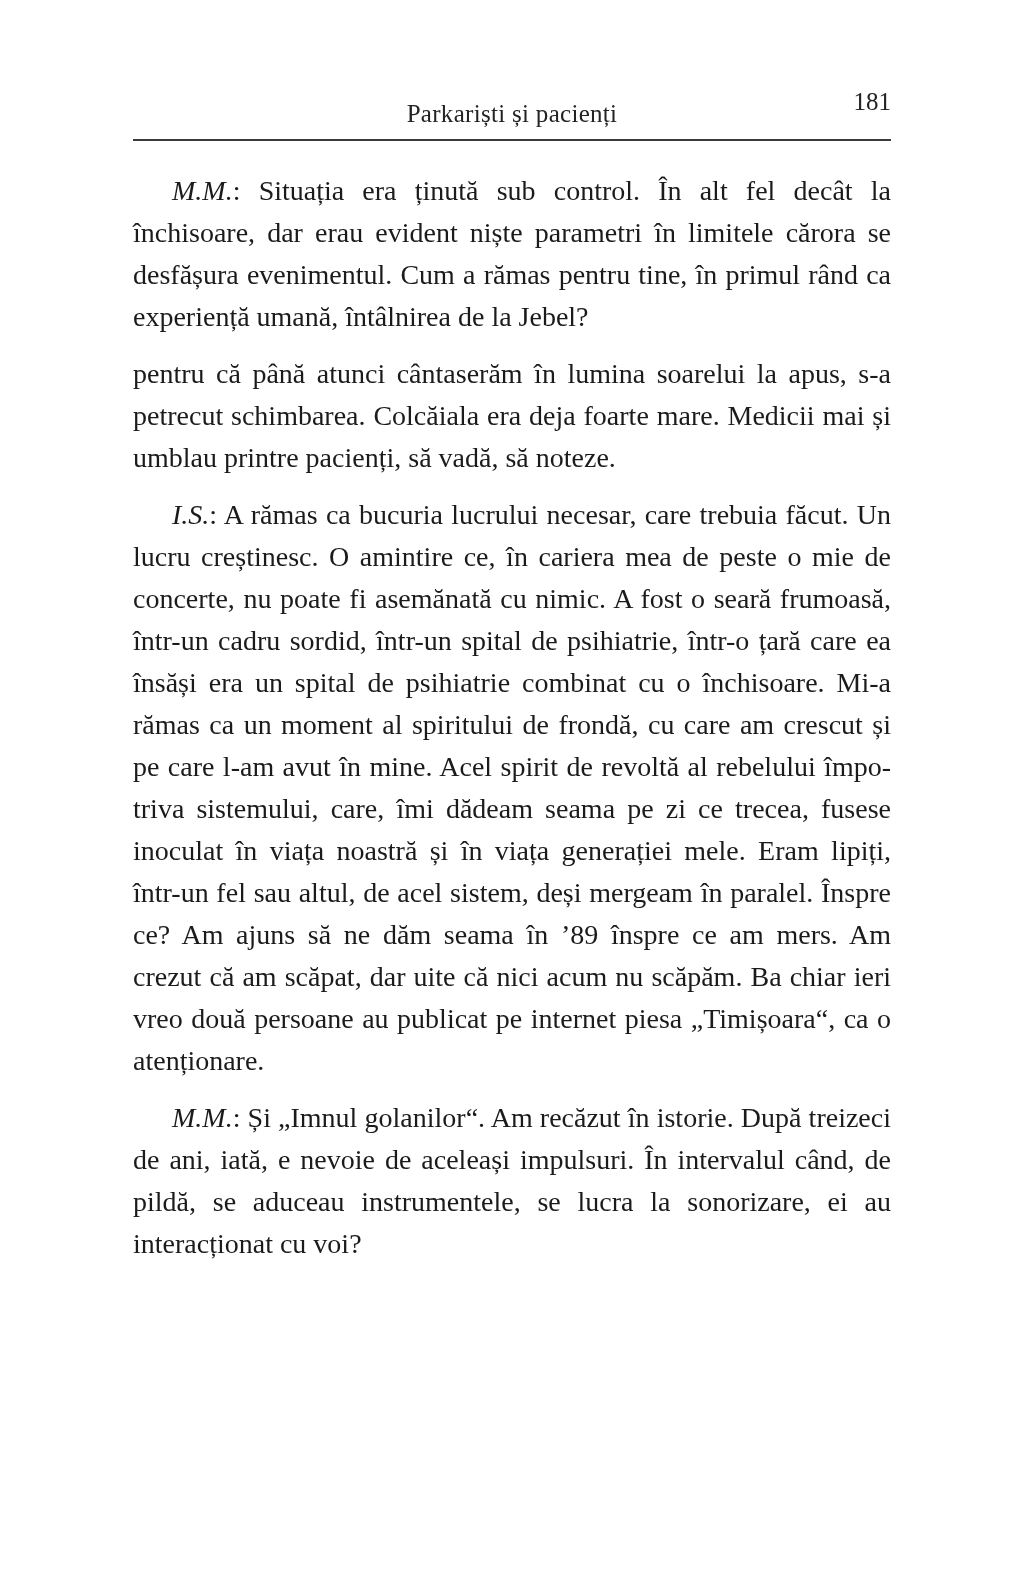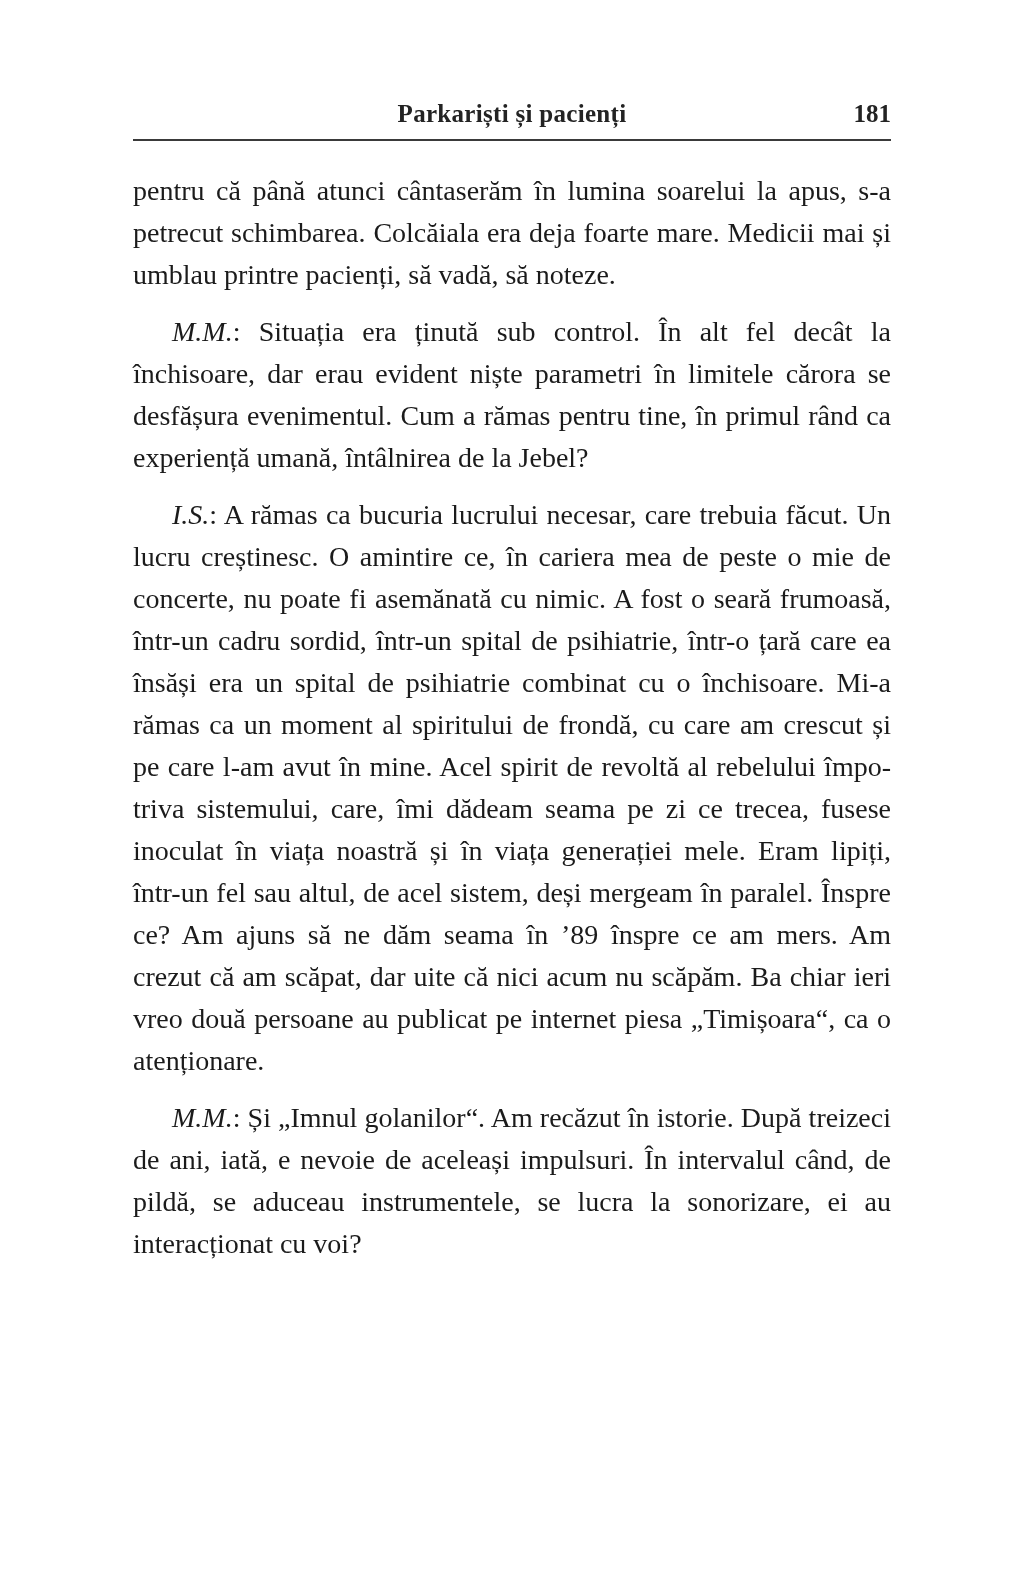--- a/index.html
+++ b/index.html
@@ -20,36 +20,35 @@
     inset: 0;
     background: #ffffff;
     overflow: hidden;
   }
   .page-header {
     position: absolute;
     left: 133px;
     top: 0;
     width: 758px;
     height: 145px;
-    font-weight: bold;
   }
   .running-title {
     position: absolute;
     top: 100px;
     left: 0;
     width: 100%;
     text-align: center;
     font-size: 25px;
     line-height: 28px;
     letter-spacing: 0.3px;
     color: #232323;
   }
   .page-number {
     position: absolute;
-    top: 100px;
+    top: 88px;
     right: 0;
     font-size: 25px;
     line-height: 28px;
     color: #232323;
   }
   .header-rule {
     position: absolute;
     top: 139px;
     left: 0;
     width: 100%;
@@ -87,23 +86,23 @@
 <div class="page">
 
   <div class="page-header">
     <div class="running-title">Parkariști și pacienți</div>
     <div class="page-number">181</div>
     <div class="header-rule"></div>
   </div>
 
   <div class="body-text">
 
+    <p class="para indent"><span class="speaker">M.M.</span><span class="colon">: </span><span class="para-text">Situația era ținută sub control. În alt fel decât la închisoare, dar erau evident niște parametri în limitele cărora se desfășura evenimentul. Cum a rămas pentru tine, în primul rând ca experiență umană, întâlnirea de la Jebel?</span></p>
+
     <p class="para"><span class="para-text">pentru că până atunci cântaserăm în lumina soarelui la apus, s-a petrecut schimbarea. Colcăiala era deja foarte mare. Medicii mai și umblau printre pacienți, să vadă, să noteze.</span></p>
-
-    <p class="para indent"><span class="speaker">M.M.</span><span class="colon">: </span><span class="para-text">Situația era ținută sub control. În alt fel decât la închisoare, dar erau evident niște parametri în limitele cărora se desfășura evenimentul. Cum a rămas pentru tine, în primul rând ca experiență umană, întâlnirea de la Jebel?</span></p>
 
     <p class="para indent"><span class="speaker">I.S.</span><span class="colon">: </span><span class="para-text">A rămas ca bucuria lucrului necesar, care trebuia făcut. Un lucru creștinesc. O amintire ce, în cariera mea de peste o mie de concerte, nu poate fi asemănată cu nimic. A fost o seară frumoasă, într-un cadru sordid, într-un spi­tal de psihiatrie, într-o țară care ea însăși era un spital de psihiatrie combinat cu o închisoare. Mi-a rămas ca un mo­ment al spiritului de frondă, cu care am crescut și pe care l-am avut în mine. Acel spirit de revoltă al rebelului împo­triva sistemului, care, îmi dădeam seama pe zi ce trecea, fusese inoculat în viața noastră și în viața generației mele. Eram lipiți, într-un fel sau altul, de acel sistem, deși mer­geam în paralel. Înspre ce? Am ajuns să ne dăm seama în ’89 înspre ce am mers. Am crezut că am scăpat, dar uite că nici acum nu scăpăm. Ba chiar ieri vreo două persoane au publicat pe internet piesa „Timișoara“, ca o atenționare.</span></p>
 
     <p class="para indent"><span class="speaker">M.M.</span><span class="colon">: </span><span class="para-text">Și „Imnul golanilor“. Am recăzut în istorie. După treizeci de ani, iată, e nevoie de aceleași impulsuri. În inter­valul când, de pildă, se aduceau instrumentele, se lucra la sonorizare, ei au interacționat cu voi?</span></p>
 
 
   </div>
 
 </div>
 

